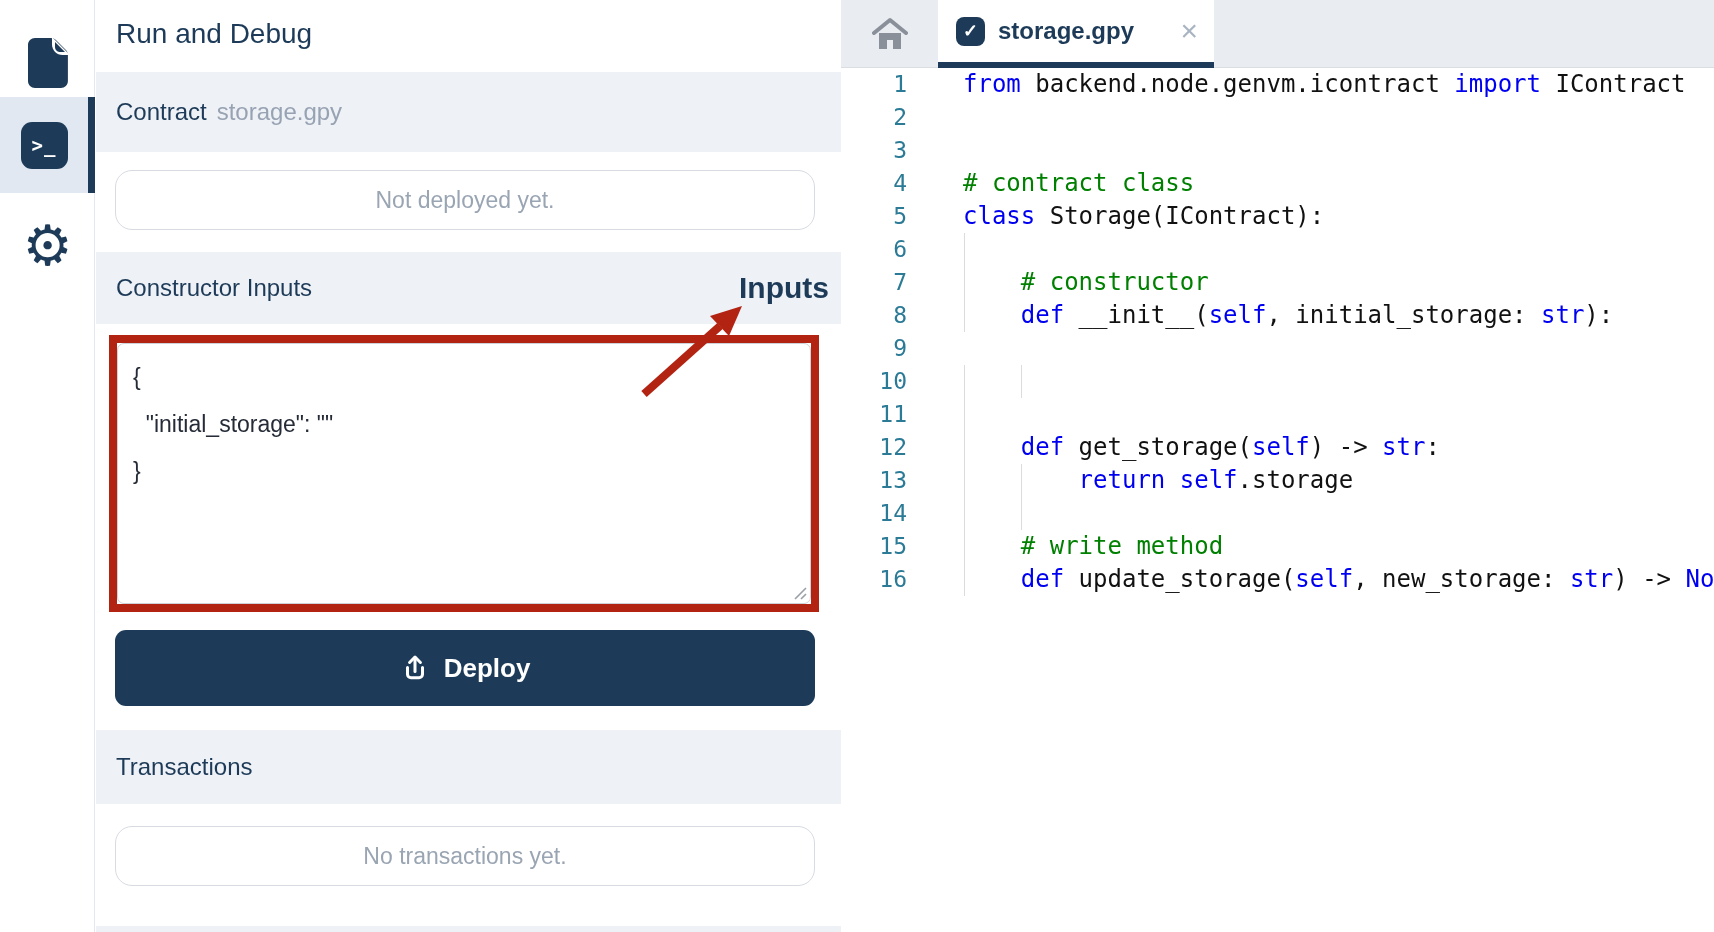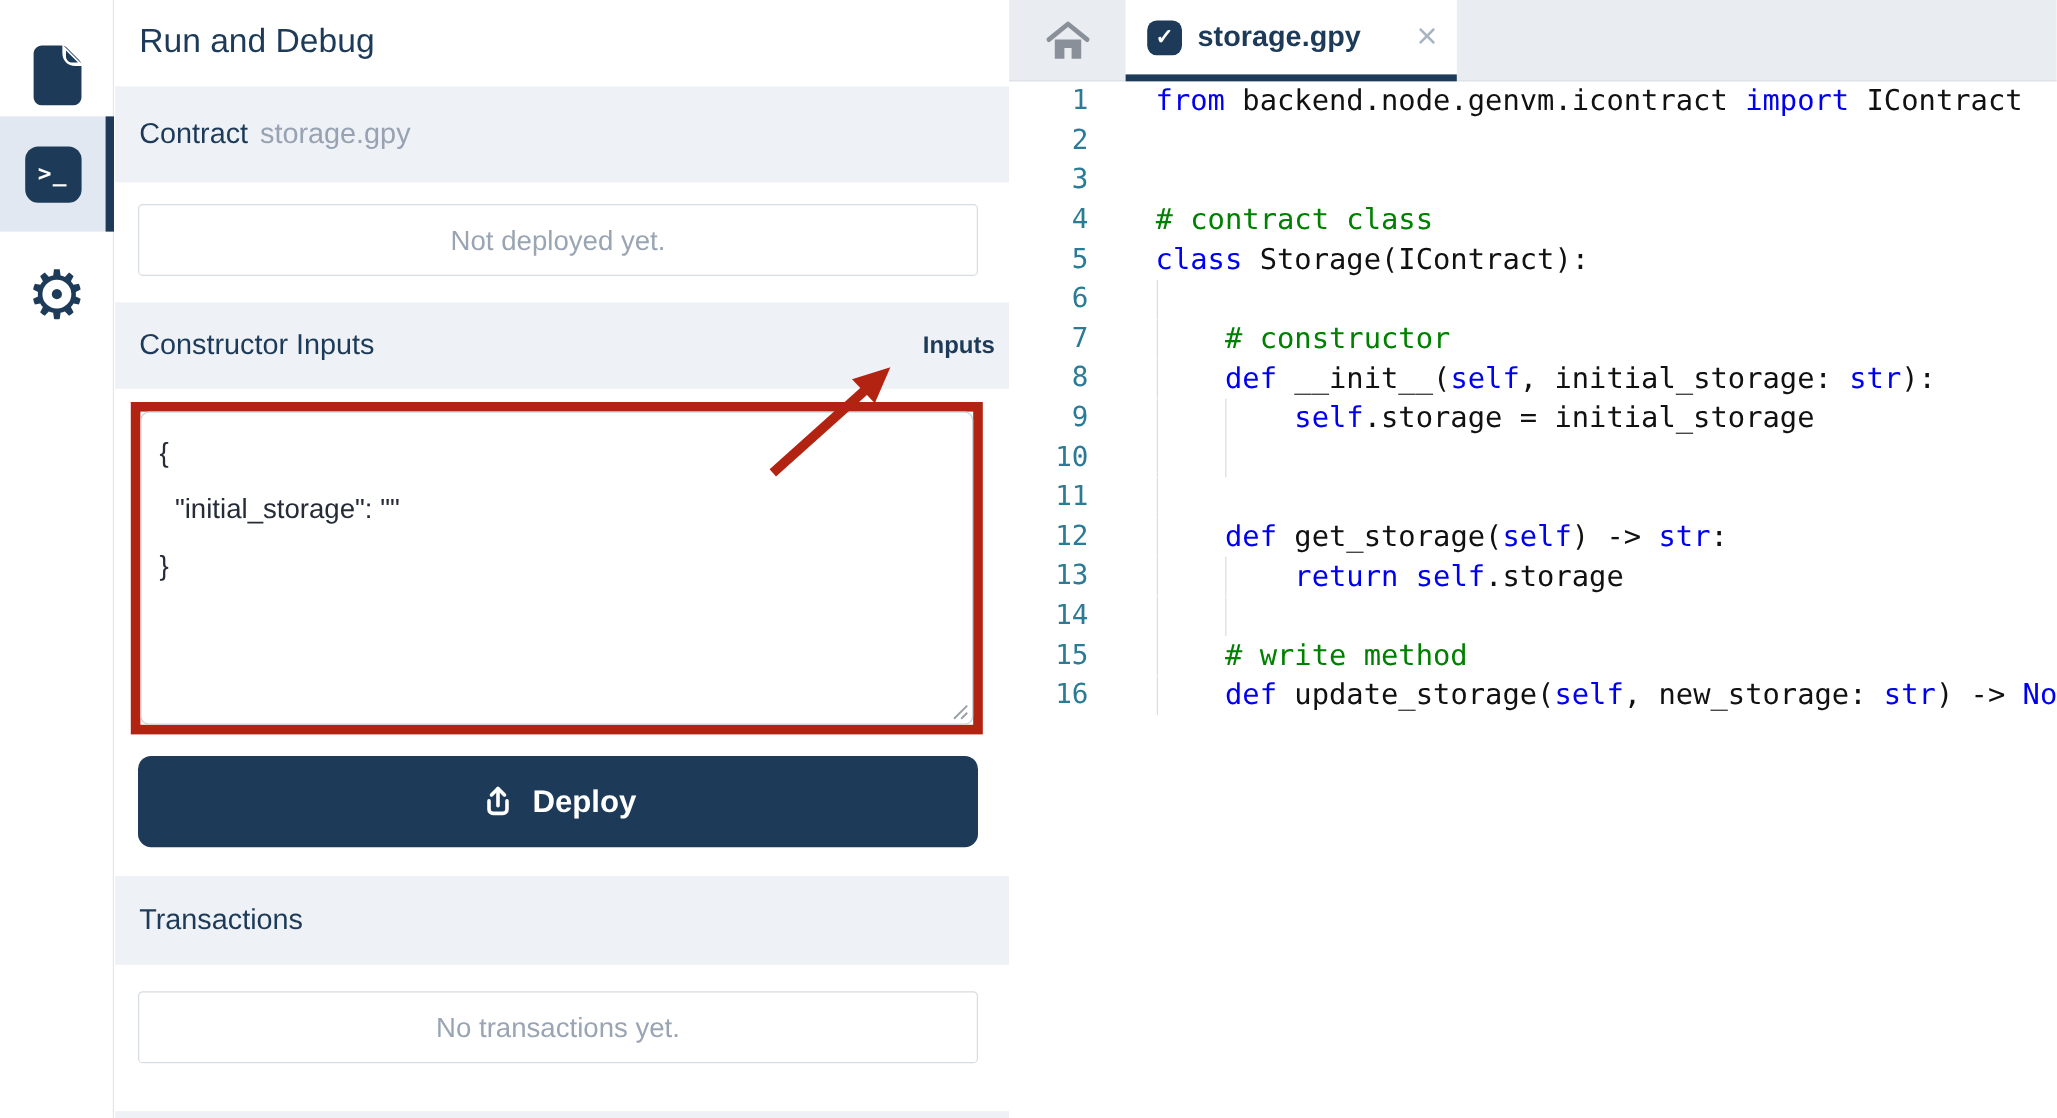--- a/index.html
+++ b/index.html
@@ -25,23 +25,23 @@
   .panel { position:absolute; left:96px; top:0; width:745px; height:932px; background:#fff; }
   .panel-title { position:absolute; left:20px; top:18px; font-size:28px; font-weight:500;
                  color:#1d3b58; }
   .band { position:absolute; left:0; width:745px; background:#eef1f5;
           display:flex; align-items:center; padding:0 12px 0 20px; }
   .band-contract { top:72px; height:80px; }
   .band-constructor { top:252px; height:72px; justify-content:space-between; }
   .band-transactions { top:730px; height:74px; }
   .band-label { font-size:24px; font-weight:500; color:#1d3b58; }
   .band-filename { font-size:24px; color:#97a2b3; margin-left:10px; }
-  .inputs-badge { font-size:20px; font-weight:700; color:#1d3b58; cursor:pointer; }
+  .inputs-badge { font-size:30px; font-weight:700; color:#1d3b58; cursor:pointer; }
   .empty-box { position:absolute; left:19px; width:700px; border:1px solid #d7dbe2;
-               border-radius:4px; background:#fff; display:flex; align-items:center;
+               border-radius:17px; background:#fff; display:flex; align-items:center;
                justify-content:center; font-size:23px; color:#9aa5b3; }
   .status-box { top:170px; height:60px; }
   .tx-box { top:826px; height:60px; }
   .bottom-strip { position:absolute; left:0; top:926px; width:745px; height:6px;
                   background:#eef1f5; }
 
   
   .inputs-frame { position:absolute; left:13px; top:335px; width:710px; height:277px;
                   border:8px solid #b22312; background:#fff; }
   .inputs-inner { position:absolute; inset:0; border:1px solid #cdd2d9; border-radius:7px; }
@@ -218,21 +218,20 @@
         <div class="code-row">
           <div class="gutter-num">7</div>
           <div class="code-cell g0"><span class="tok-pl">    </span><span class="tok-cm"># constructor</span></div>
         </div>
         <div class="code-row">
           <div class="gutter-num">8</div>
           <div class="code-cell g0"><span class="tok-pl">    </span><span class="tok-kw">def</span><span class="tok-pl"> __init__(</span><span class="tok-kw">self</span><span class="tok-pl">, initial_storage: </span><span class="tok-kw">str</span><span class="tok-pl">):</span></div>
         </div>
         <div class="code-row">
           <div class="gutter-num">9</div>
-          <div class="code-cell g0 g4"><span class="tok-pl">        </span><span class="tok-kw">self</span><span class="tok-pl">.storage = initial_storage</span></div>
         </div>
         <div class="code-row">
           <div class="gutter-num">10</div>
           <div class="code-cell g0 g4"></div>
         </div>
         <div class="code-row">
           <div class="gutter-num">11</div>
           <div class="code-cell g0"><span class="tok-pl">    </span></div>
         </div>
         <div class="code-row">

